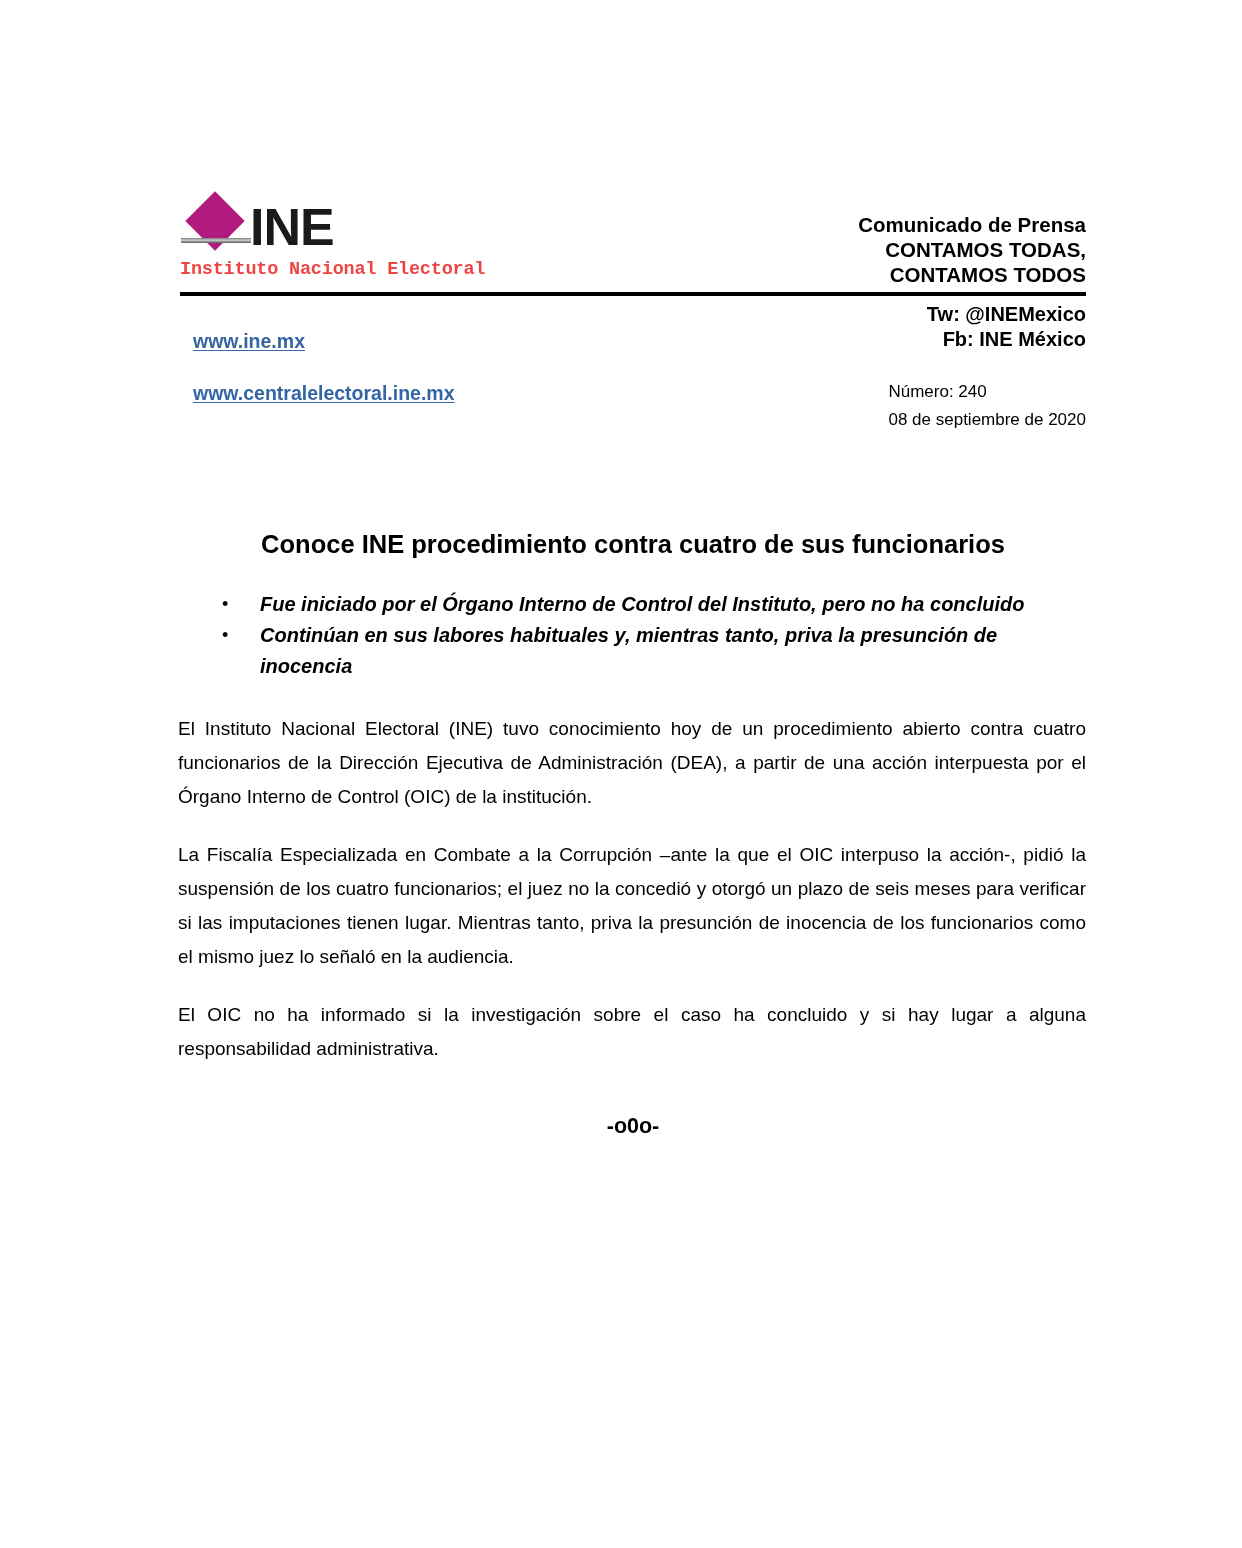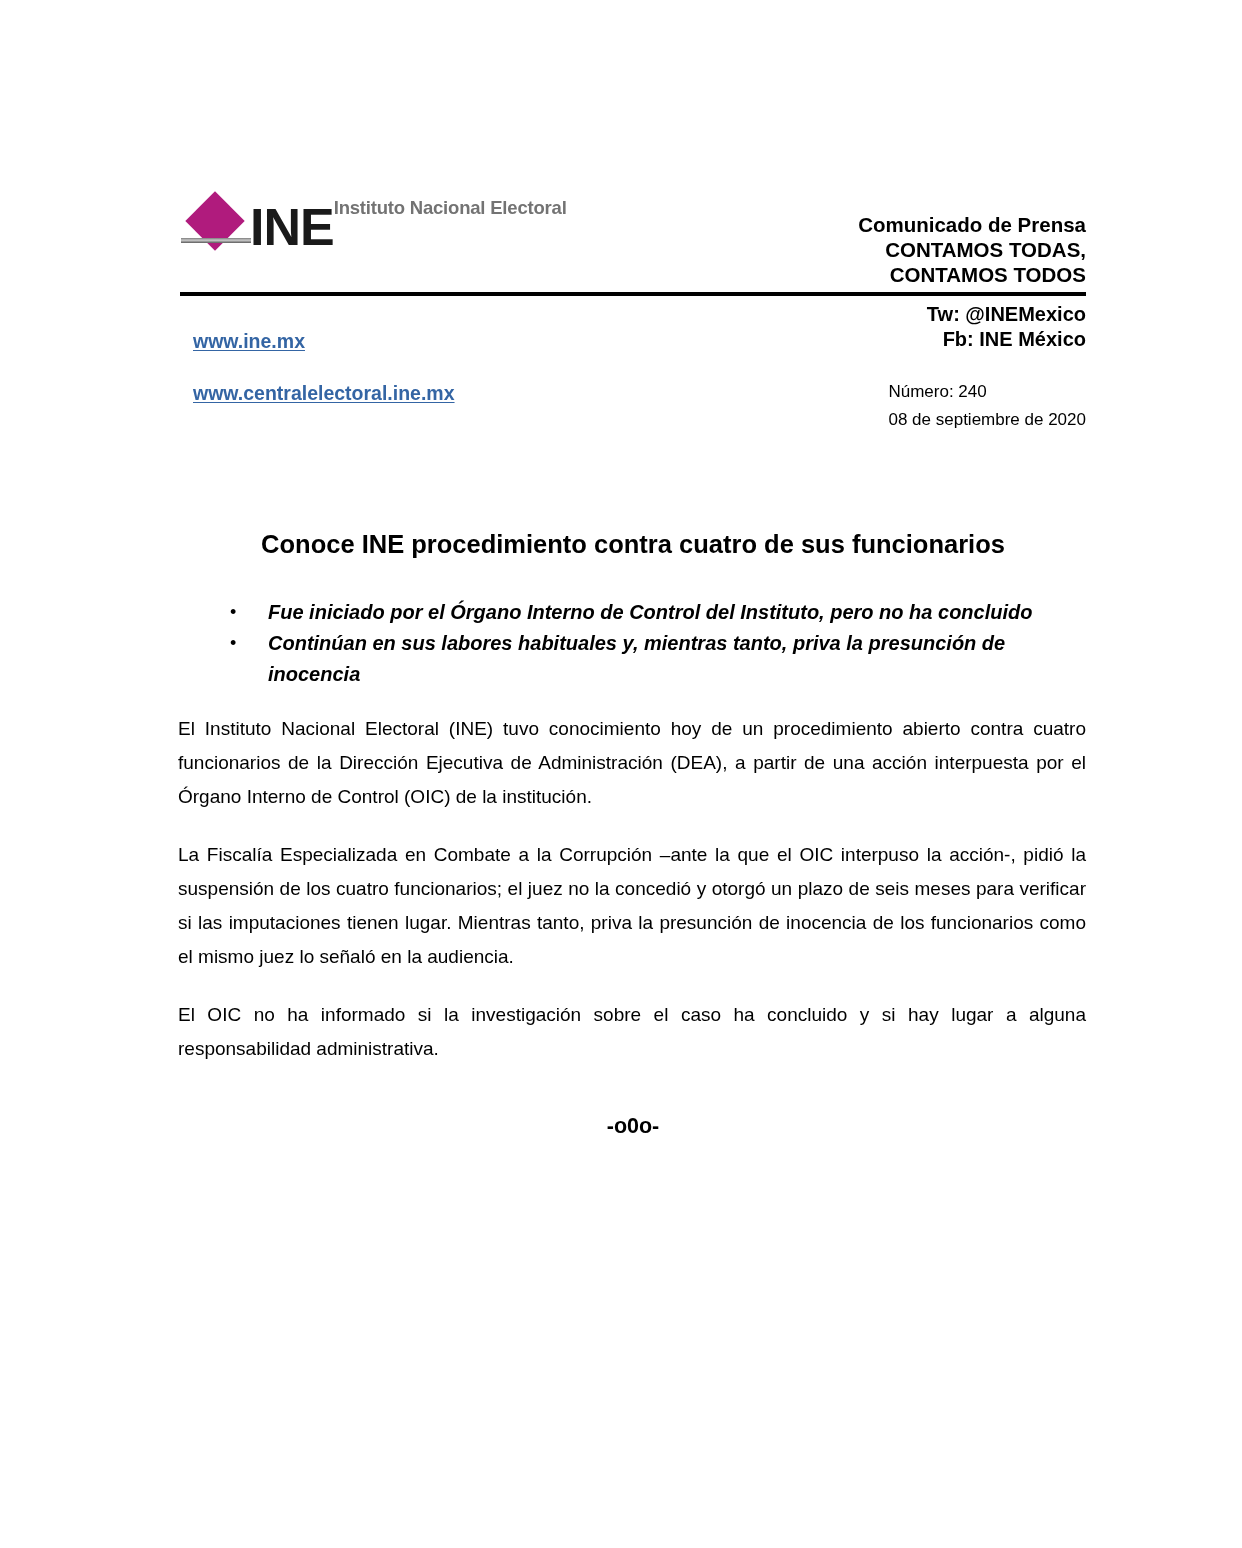--- a/index.html
+++ b/index.html
@@ -31,21 +31,21 @@
     left: 180px;
     top: 190px;
     width: 906px;
     display: flex;
     align-items: flex-start;
     justify-content: space-between;
   }
 
   .logo-block {
     display: flex;
-    flex-direction: row;
+    flex-direction: column;
     align-items: flex-start;
     padding-top: 6px;
   }
 
   .logo-top {
     display: flex;
     align-items: center;
     height: 62px;
   }
 
@@ -79,25 +79,25 @@
     font-family: "Liberation Sans", sans-serif;
     font-weight: bold;
     font-size: 52px;
     letter-spacing: -1px;
     line-height: 52px;
     color: #1a1a1a;
     margin-left: -2px;
   }
 
   .logo-sub {
-    font-family: Liberation Sans, sans-serif;
+    font-family: Liberation Mono, monospace;
     font-weight: bold;
     font-size: 18.5px;
     letter-spacing: -0.2px;
-    color: #737373;
+    color: #ef4444;
     margin-top: 1px;
   }
 
   .header-right {
     text-align: right;
     font-weight: bold;
     font-size: 20.5px;
     line-height: 25px;
     padding-top: 22px;
     white-space: nowrap;
@@ -170,21 +170,21 @@
     font-size: 25.5px;
     line-height: 32px;
   }
 
   
   .bullets {
     position: absolute;
     left: 180px;
     top: 585px;
     width: 906px;
-    margin: 12px;
+    margin: 4px;
     padding: 0;
     list-style: none;
   }
 
   .bullets li {
     position: relative;
     padding-left: 76px;
     font-weight: bold;
     font-style: italic;
     font-size: 20px;

